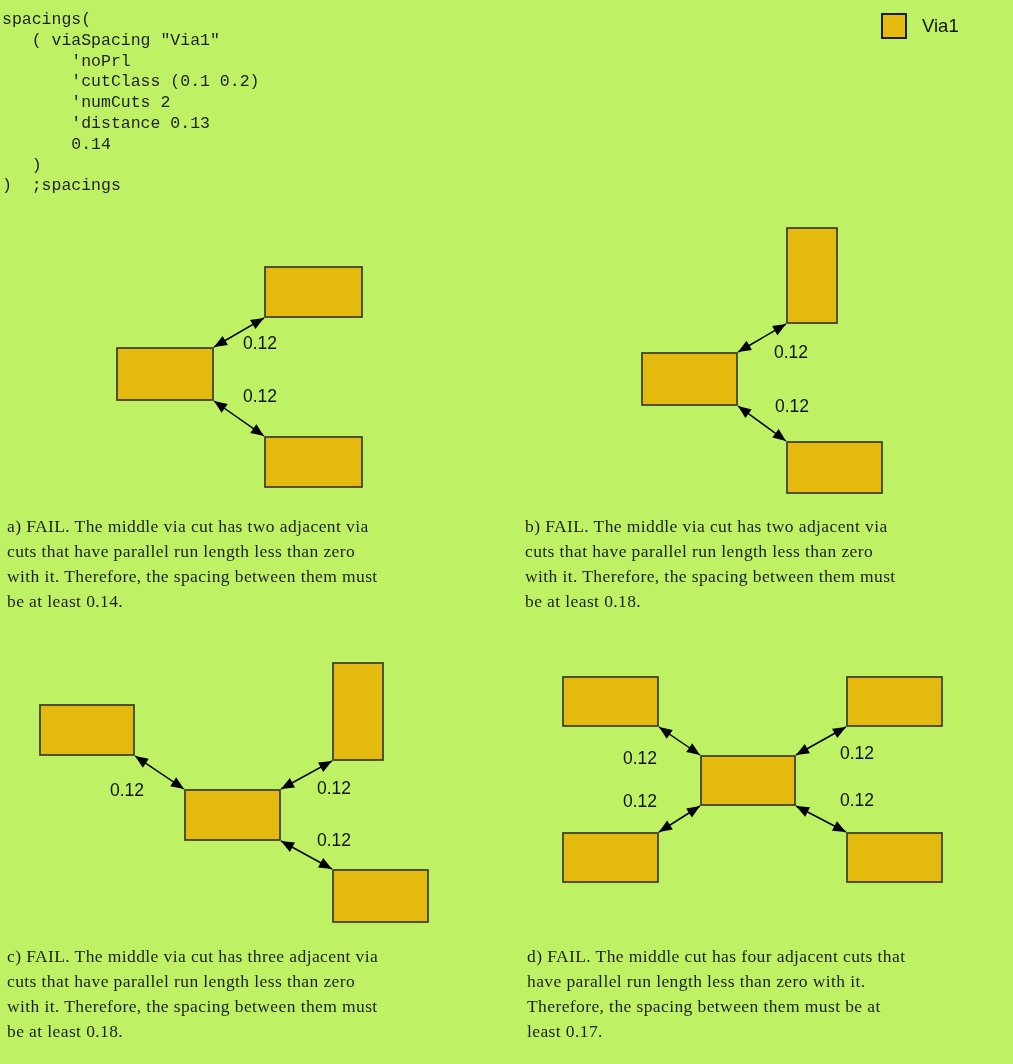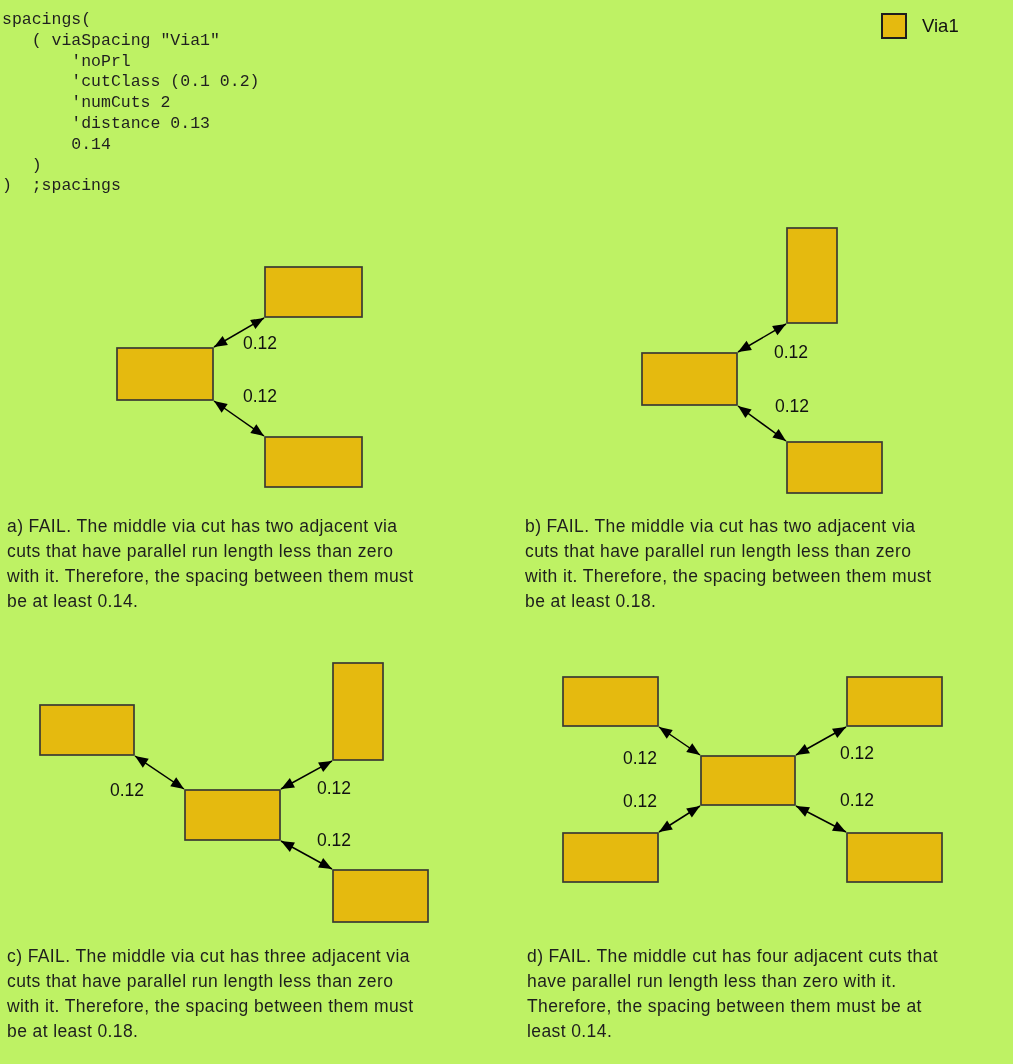--- a/index.html
+++ b/index.html
@@ -6,21 +6,21 @@
   .page{position:relative;width:1013px;height:1064px;background:#bef264;overflow:hidden;
         font-family:"Liberation Sans","DejaVu Sans",sans-serif;color:#1c1c1c;}
   .code{position:absolute;left:2px;top:10px;margin:0;
         font-family:"Liberation Mono","DejaVu Sans Mono",monospace;
         font-size:16.5px;line-height:20.8px;color:#1f1f1f;white-space:pre;}
   .legend{position:absolute;left:869px;top:13px;display:flex;align-items:center;margin-left:12px;}
   .legend .swatch{display:inline-block;width:22px;height:22px;border:2px solid #1d1d1d;}
   .legend .legend-label{margin-left:15px;font-size:18.5px;color:#111;}
   .diagram-layer{position:absolute;left:0;top:0;}
   .caption{position:absolute;white-space:pre-line;font-size:17.5px;line-height:25px;
-           letter-spacing:0.4px;color:#1e1e1e;}
+           letter-spacing:0.4px;color:#1e1e1e;font-family:Liberation Serif, serif;}
   .cap-a{left:7px;top:514px;width:502px;}
   .cap-b{left:525px;top:514px;width:488px;}
   .cap-c{left:7px;top:944px;width:502px;}
   .cap-d{left:527px;top:944px;width:486px;}
 </style>
 </head>
 <body>
 
 <div class="page">
 
@@ -139,15 +139,15 @@
 cuts that have parallel run length less than zero
 with it. Therefore, the spacing between them must
 be at least 0.18.</div>
   <div class="caption cap-c">c) FAIL. The middle via cut has three adjacent via
 cuts that have parallel run length less than zero
 with it. Therefore, the spacing between them must
 be at least 0.18.</div>
   <div class="caption cap-d">d) FAIL. The middle cut has four adjacent cuts that
 have parallel run length less than zero with it.
 Therefore, the spacing between them must be at
-least 0.14.</div>
+least 0.17.</div>
 
 </div>
 
 </body></html>

